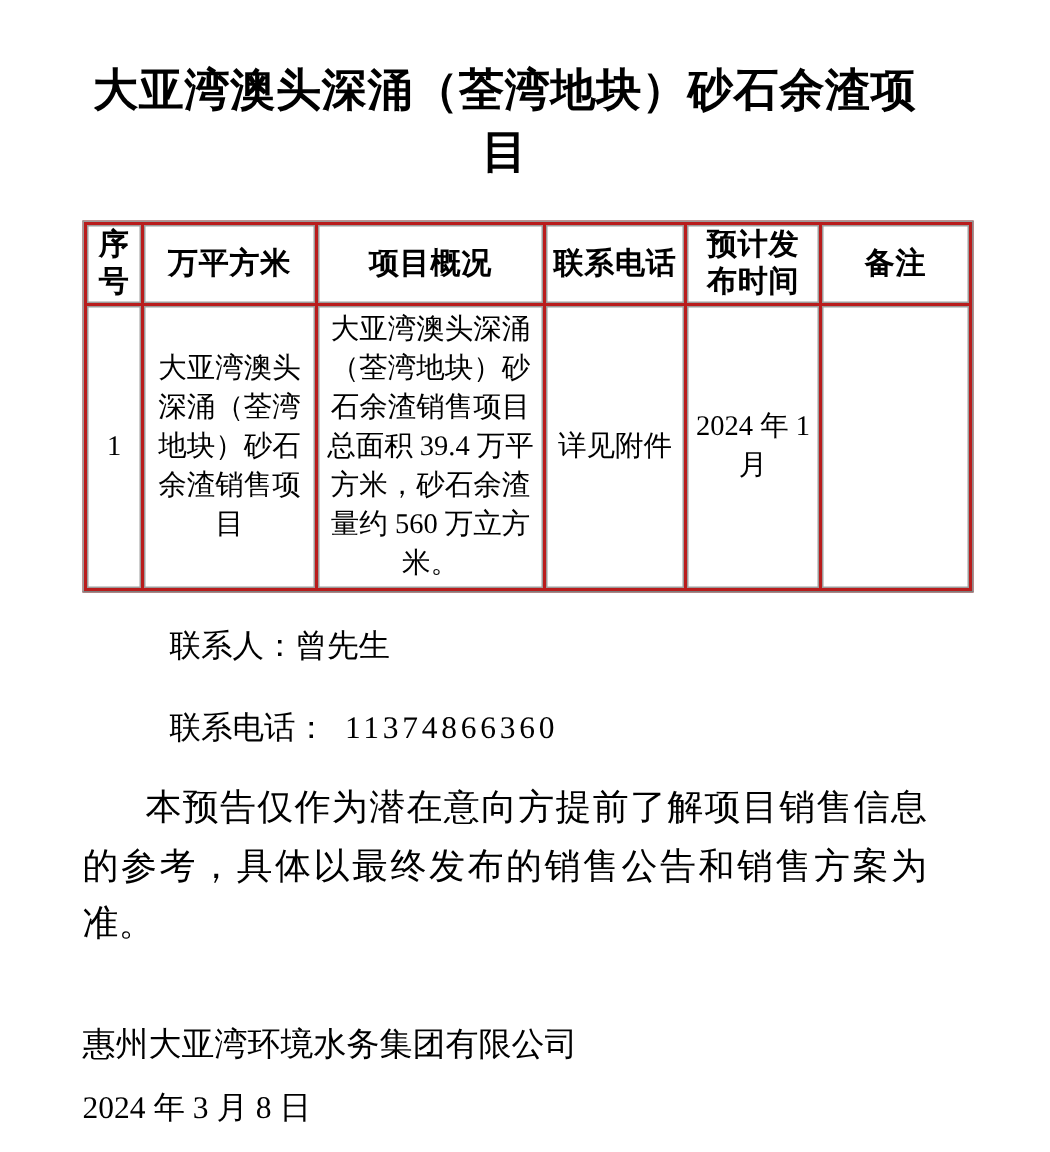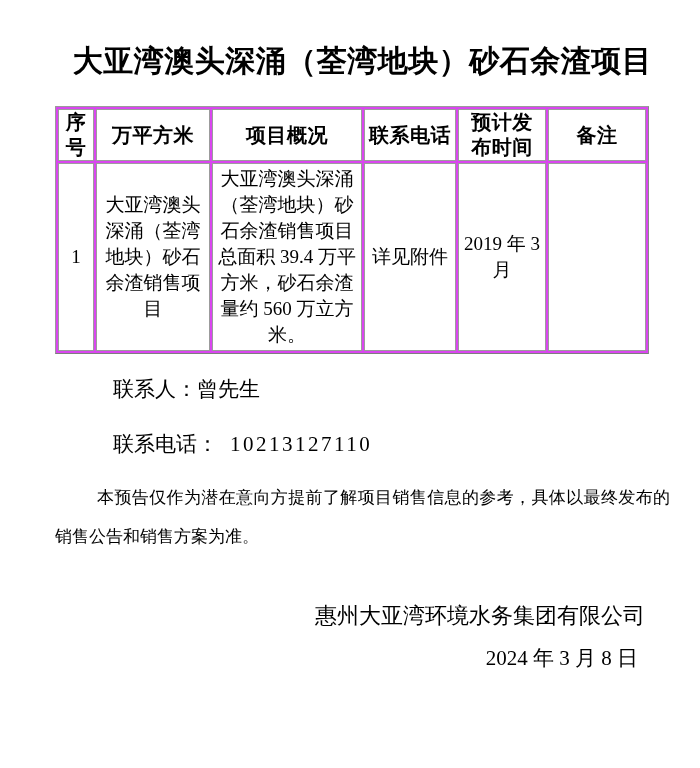--- a/index.html
+++ b/index.html
@@ -11,40 +11,40 @@
     width: 700px;
     height: 768px;
     overflow: hidden;
     color: #000000;
     font-family: "Liberation Serif", "DejaVu Serif", serif;
   }
   .page {
     box-sizing: border-box;
     width: 700px;
     height: 656px;
-    padding: 40px 30px 0 55px;
+    padding: 40px 82px 0 55px;
     background: #ffffff;
   }
   
   .doc-title {
     margin: 0;
     font-size: 30px;
     font-weight: 700;
     line-height: 41px;
     text-align: center;
     letter-spacing: 0.5px;
   }
   
   table.notice-table {
     margin-top: 25px;
     width: 592px;
     table-layout: fixed;
     border-collapse: separate;
     border-spacing: 2px;
-    background: #d946ef;            
+    background: #b91c1c;            
     border: 1px solid #9a9a9a;
     border-right-color: #8a8a8a;
     border-bottom-color: #7d7d7d;
   }
   table.notice-table td {
     box-sizing: border-box;
     background: #ffffff;
     border: 1px solid #9c9c9c;
     text-align: center;
     vertical-align: middle;
@@ -69,41 +69,40 @@
   .contact-line {
     margin: 16px;
     font-size: 21px;
     line-height: 38.5px;
     text-indent: 42px;
   }
   .contact-line.first { margin-top: 16px; }
   .phone-value { margin-left: 12px; letter-spacing: 2.5px; }
   .notice-paragraph {
     margin: 0;
-    font-size: 17px;
+    font-size: 24px;
     line-height: 38.5px;
     text-indent: 42px;
     text-align: justify;
   }
   .attachment-line {
     margin: 0;
     font-size: 21px;
     line-height: 38.5px;
   }
   .company-line {
     margin: 39px 25px 0 0;
     font-size: 22px;
     line-height: 42px;
-    text-align: right;
   }
   .date-line {
     margin: 0 32px 0 0;
     font-size: 21px;
     line-height: 42px;
-    text-align: right;
+    text-align: left;
     font-family: Liberation Serif, serif;
   }
 </style>
 </head>
 <body>
 
 <div class="page">
 
   <h1 class="doc-title">
     <div>大亚湾澳头深涌（荃湾地块）砂石余渣项目</div>
@@ -125,29 +124,29 @@
         <td>项目概况</td>
         <td>联系电话</td>
         <td>预计发布时间</td>
         <td>备注</td>
       </tr>
       <tr class="data-row">
         <td>1</td>
         <td>大亚湾澳头深涌（荃湾地块）砂石余渣销售项目</td>
         <td>大亚湾澳头深涌（荃湾地块）砂石余渣销售项目总面积 39.4 万平方米，砂石余渣量约 560 万立方米。</td>
         <td>详见附件</td>
-        <td>2019 年 3 月</td>
+        <td>2024 年 1 月</td>
         <td></td>
       </tr>
     </tbody>
   </table>
 
   <p class="contact-line first"><span>联系人：</span><span>曾先生</span></p>
 
-  <p class="contact-line"><span>联系电话：</span><span class="phone-value">10213127110</span></p>
+  <p class="contact-line"><span>联系电话：</span><span class="phone-value">11374866360</span></p>
 
   <p class="notice-paragraph">本预告仅作为潜在意向方提前了解项目销售信息的参考，具体以最终发布的销售公告和销售方案为准。</p>
 
 
   <p class="company-line">惠州大亚湾环境水务集团有限公司</p>
 
   <p class="date-line">2024 年 3 月 8 日</p>
 
 </div>
 

